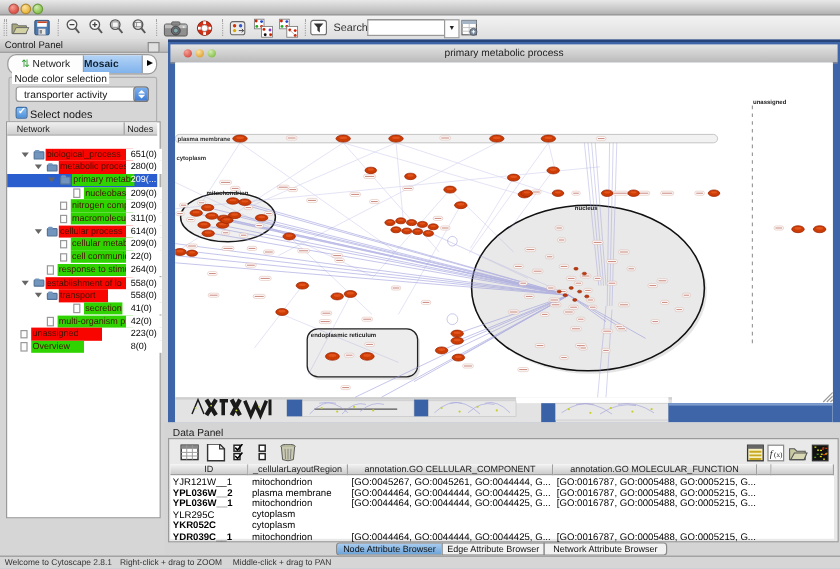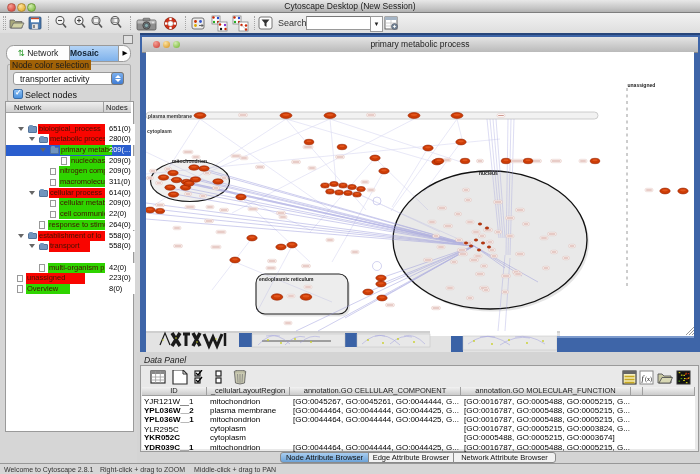--- a/index.html
+++ b/index.html
@@ -31,21 +31,21 @@
   border:1px solid #9a9a9a;border-radius:7.5px;overflow:hidden;}
 #tab-network{position:absolute;left:0;top:0;width:62px;height:15px;
   font-size:8.5px;color:#222;text-align:center;line-height:14px;}
 #tab-mosaic{position:absolute;left:62px;top:0;width:49px;height:15px;
   background:linear-gradient(#b4d4f6,#7fb2ec);border-left:1px solid #9a9a9a;
   font-size:8.5px;font-weight:bold;color:#123;text-align:left;line-height:14px;}
 #tab-arrow{position:absolute;left:111px;top:0;width:12px;height:15px;
   border-left:1px solid #9a9a9a;font-size:6.5px;color:#000;text-align:center;line-height:14px;}
 #groupbox{left:7px;top:31px;width:122px;height:36px;
   border:1px solid #b0b0b0;border-radius:2px;}
-#grouplab{left:10px;top:26.5px;background:#a16207;padding:0 2px;font-size:8.5px;color:#1a1a1a;}
+#grouplab{left:10px;top:26.5px;background:#ffffff;padding:0 2px;font-size:8.5px;color:#1a1a1a;}
 #combo{left:13px;top:39px;width:111px;height:13px;background:#fff;
   border:1px solid #999;border-radius:3px;font-size:8.5px;color:#111;
   line-height:13px;padding-left:6px;box-sizing:border-box;}
 #combostep{left:111px;top:39px;width:13px;height:13px;border-radius:3px;
   background:linear-gradient(#7cb0ee,#3f7cd4);border:1px solid #777;box-sizing:border-box;}
 #combostep:before{content:"";position:absolute;left:2.5px;top:2px;
   border-left:3px solid transparent;border-right:3px solid transparent;
   border-bottom:3.5px solid #fff;}
 #combostep:after{content:"";position:absolute;left:2.5px;bottom:2px;
   border-left:3px solid transparent;border-right:3px solid transparent;
@@ -76,21 +76,21 @@
 .file{position:absolute;top:1.6px;width:6px;height:7.5px;background:#fdfdfd;
   border:0.8px solid #999;box-sizing:border-box;}
 #frame{left:140px;top:33px;width:560px;height:319px;background:#3e65a8;}
 #frame:before{content:"";position:absolute;left:0;top:0;width:560px;height:2px;background:#27457a;}
 #ftitle{position:absolute;left:2px;top:4px;width:556px;height:15px;
   background:linear-gradient(#e4e4e4,#bababa);border-bottom:1px solid #8a8a8a;
   font-size:8.5px;color:#222;text-align:center;line-height:15px;}
 .fdot{position:absolute;top:7.5px;width:7px;height:7px;border-radius:50%;}
 #canvas{position:absolute;left:6px;top:19px;width:548px;height:300px;background:#fff;}
 #dpanel{left:137px;top:352px;width:563px;height:111px;background:#d4d4d4;}
-#dplab{position:absolute;left:7px;top:3px;font-size:8.5px;color:#1a1a1a;font-style:italic;}
+#dplab{position:absolute;left:7px;top:3px;font-size:8.5px;color:#1a1a1a;}
 #dinner{position:absolute;left:3px;top:13px;width:557px;height:85px;
   background:#e9e9e9;border:1px solid #9a9a9a;}
 #dtable{position:absolute;left:1px;top:21px;width:553px;height:62px;background:#fff;}
 .dhcell{position:absolute;top:0;height:8px;
   background:linear-gradient(#f2f2f2,#cccccc);border-right:1px solid #9f9f9f;
   border-bottom:1px solid #9f9f9f;font-size:7.5px;color:#222;text-align:center;
   line-height:8px;overflow:hidden;}
 .drow{position:absolute;font-size:8px;color:#000;height:9.2px;line-height:9.2px;white-space:nowrap;overflow:hidden;}
 .dicon{position:absolute;top:5px;}
 .dtab{position:absolute;top:100px;height:11px;border:1px solid #8a8a8a;white-space:nowrap;font-size:7.5px;
@@ -98,21 +98,20 @@
 #status{left:0;top:463px;width:700px;height:11px;background:#d6d6d6;
   border-top:1px solid #979797;font-size:7px;color:#333;}
 #status span{position:absolute;top:2px;}
 </style>
 </head>
 <body>
 <div class="abs" id="titlebar">
   <div class="tl" style="left:7px;background:radial-gradient(circle at 35% 30%,#f5a096,#dd5248 70%);border:0.5px solid #b5554a;"></div>
   <div class="tl" style="left:17px;background:radial-gradient(circle at 35% 30%,#fce2a0,#e8b73f 70%);border:0.5px solid #b08a32;"></div>
   <div class="tl" style="left:27px;background:radial-gradient(circle at 35% 30%,#d2ecb0,#8cc452 70%);border:0.5px solid #6a9a3a;"></div>
-  <div class="t">Cytoscape Desktop (New Session)</div>
 </div>
 <div class="abs" id="toolbar">
   <div class="sep" style="left:3px"></div>
     <div class="sep" style="left:5px"></div>
   <div class="sep" style="left:48px"></div>
   <div class="sep" style="left:130px"></div>
   <div class="sep" style="left:185px"></div>
   <div class="sep" style="left:254px"></div>
   <svg class="abs" style="left:0;top:0" width="420" height="20" viewBox="0 0 420 20">
 <g transform="translate(10,5)">
@@ -207,20 +206,21 @@
         <line x1="6" y1="3" x2="6" y2="12" stroke="#bbb" stroke-width="0.7"></line>
         <circle cx="9.5" cy="9.5" r="3" fill="#778899" stroke="#445" stroke-width="0.5"></circle>
         <path d="M8 9.5 L11 9.5 M9.5 8 L9.5 11" stroke="#fff" stroke-width="0.8"></path>
       </g>
   </svg>
   <span id="searchlab">Search:</span>
   <div id="searchbox"></div>
   <div id="searcharrow">▼</div>
 </div>
 <div class="abs" id="cpanel">
+  <div class="abs" id="cphead">Control Panel</div>
   <div class="abs" id="cpfloat"></div>
   <div class="abs" id="tabs">
     <div id="tab-network"><span style="color:#2a9a2a;">⇅</span> Network</div>
     <div id="tab-mosaic">Mosaic</div>
     <div id="tab-arrow">▶</div>
   </div>
   <div class="abs" id="groupbox"></div>
   <div class="abs" id="grouplab">Node color selection</div>
   <div class="abs" id="combo">transporter activity</div>
   <div class="abs" id="combostep"></div>
@@ -290,20 +290,25 @@
         <span class="tri" style="left:12px;"></span>
         <span class="fold" style="left:22px;"></span>
         <span class="tlab red" style="left:32px;width:71px;">establishment of lo</span>
         <span class="num">558(0)</span>
       </div>
     <div class="trow" style="top:139.2px;">
         <span class="tri" style="left:23px;"></span>
         <span class="fold" style="left:33px;"></span>
         <span class="tlab red" style="left:43px;width:39px;">transport</span>
         <span class="num">558(0)</span>
+      </div>
+    <div class="trow" style="top:149.8px;">
+        <span class="file" style="left:55px;"></span>
+        <span class="tlab green" style="left:64px;width:30px;">secretion</span>
+        <span class="num">41(0)</span>
       </div>
     <div class="trow" style="top:160.5px;">
         <span class="file" style="left:33px;"></span>
         <span class="tlab green" style="left:42px;width:61px;">multi-organism pro</span>
         <span class="num">42(0)</span>
       </div>
     <div class="trow" style="top:171.2px;">
         <span class="file" style="left:11px;"></span>
         <span class="tlab red" style="left:20px;width:57px;">unassigned</span>
         <span class="num">223(0)</span>
@@ -862,24 +867,22 @@
 <div class="drow" style="left:2px;top:18.7px;width:62px;font-weight:bold;">YPL036W__2</div>
 <div class="drow" style="left:68px;top:18.7px;width:78px;">plasma membrane</div>
 <div class="drow" style="left:151px;top:18.7px;width:166px;">[GO:0044464, GO:0044444, GO:0044425, G...</div>
 <div class="drow" style="left:322px;top:18.7px;width:166px;">[GO:0016787, GO:0005488, GO:0005215, G...</div>
 <div class="drow" style="left:2px;top:27.9px;width:62px;font-weight:bold;">YPL036W__1</div>
 <div class="drow" style="left:68px;top:27.9px;width:78px;">mitochondrion</div>
 <div class="drow" style="left:151px;top:27.9px;width:166px;">[GO:0044464, GO:0044444, GO:0044425, G...</div>
 <div class="drow" style="left:322px;top:27.9px;width:166px;">[GO:0016787, GO:0005488, GO:0005215, G...</div>
 <div class="drow" style="left:2px;top:38px;width:62px;font-weight:normal;">YLR295C</div>
 <div class="drow" style="left:68px;top:37.1px;width:78px;">cytoplasm</div>
-<div class="drow" style="left:322px;top:37.1px;width:166px;">[GO:0016787, GO:0005215, GO:0003824, G...</div>
 <div class="drow" style="left:2px;top:46.3px;width:62px;font-weight:bold;">YKR052C</div>
 <div class="drow" style="left:68px;top:46.3px;width:78px;">cytoplasm</div>
-<div class="drow" style="left:322px;top:46.3px;width:166px;">[GO:0005488, GO:0005215, GO:0003674]</div>
 <div class="drow" style="left:2px;top:55.5px;width:62px;font-weight:bold;">YDR039C__1</div>
 <div class="drow" style="left:68px;top:55.5px;width:78px;">mitochondrion</div>
 <div class="drow" style="left:151px;top:55.5px;width:166px;">[GO:0044464, GO:0044444, GO:0044425, G...</div>
 <div class="drow" style="left:322px;top:55.5px;width:166px;">[GO:0016787, GO:0005488, GO:0005215, G...</div>
     </div>
   </div>
 <div class="dtab" style="left:143px;width:89px;background:linear-gradient(#a8cdf0,#6da3d8);border-radius:3px 0 0 3px;">Node Attribute Browser</div>
 <div class="dtab" style="left:231px;width:86px;">Edge Attribute Browser</div>
 <div class="dtab" style="left:316px;width:103px;border-radius:0 3px 3px 0;">Network Attribute Browser</div>
 </div>

